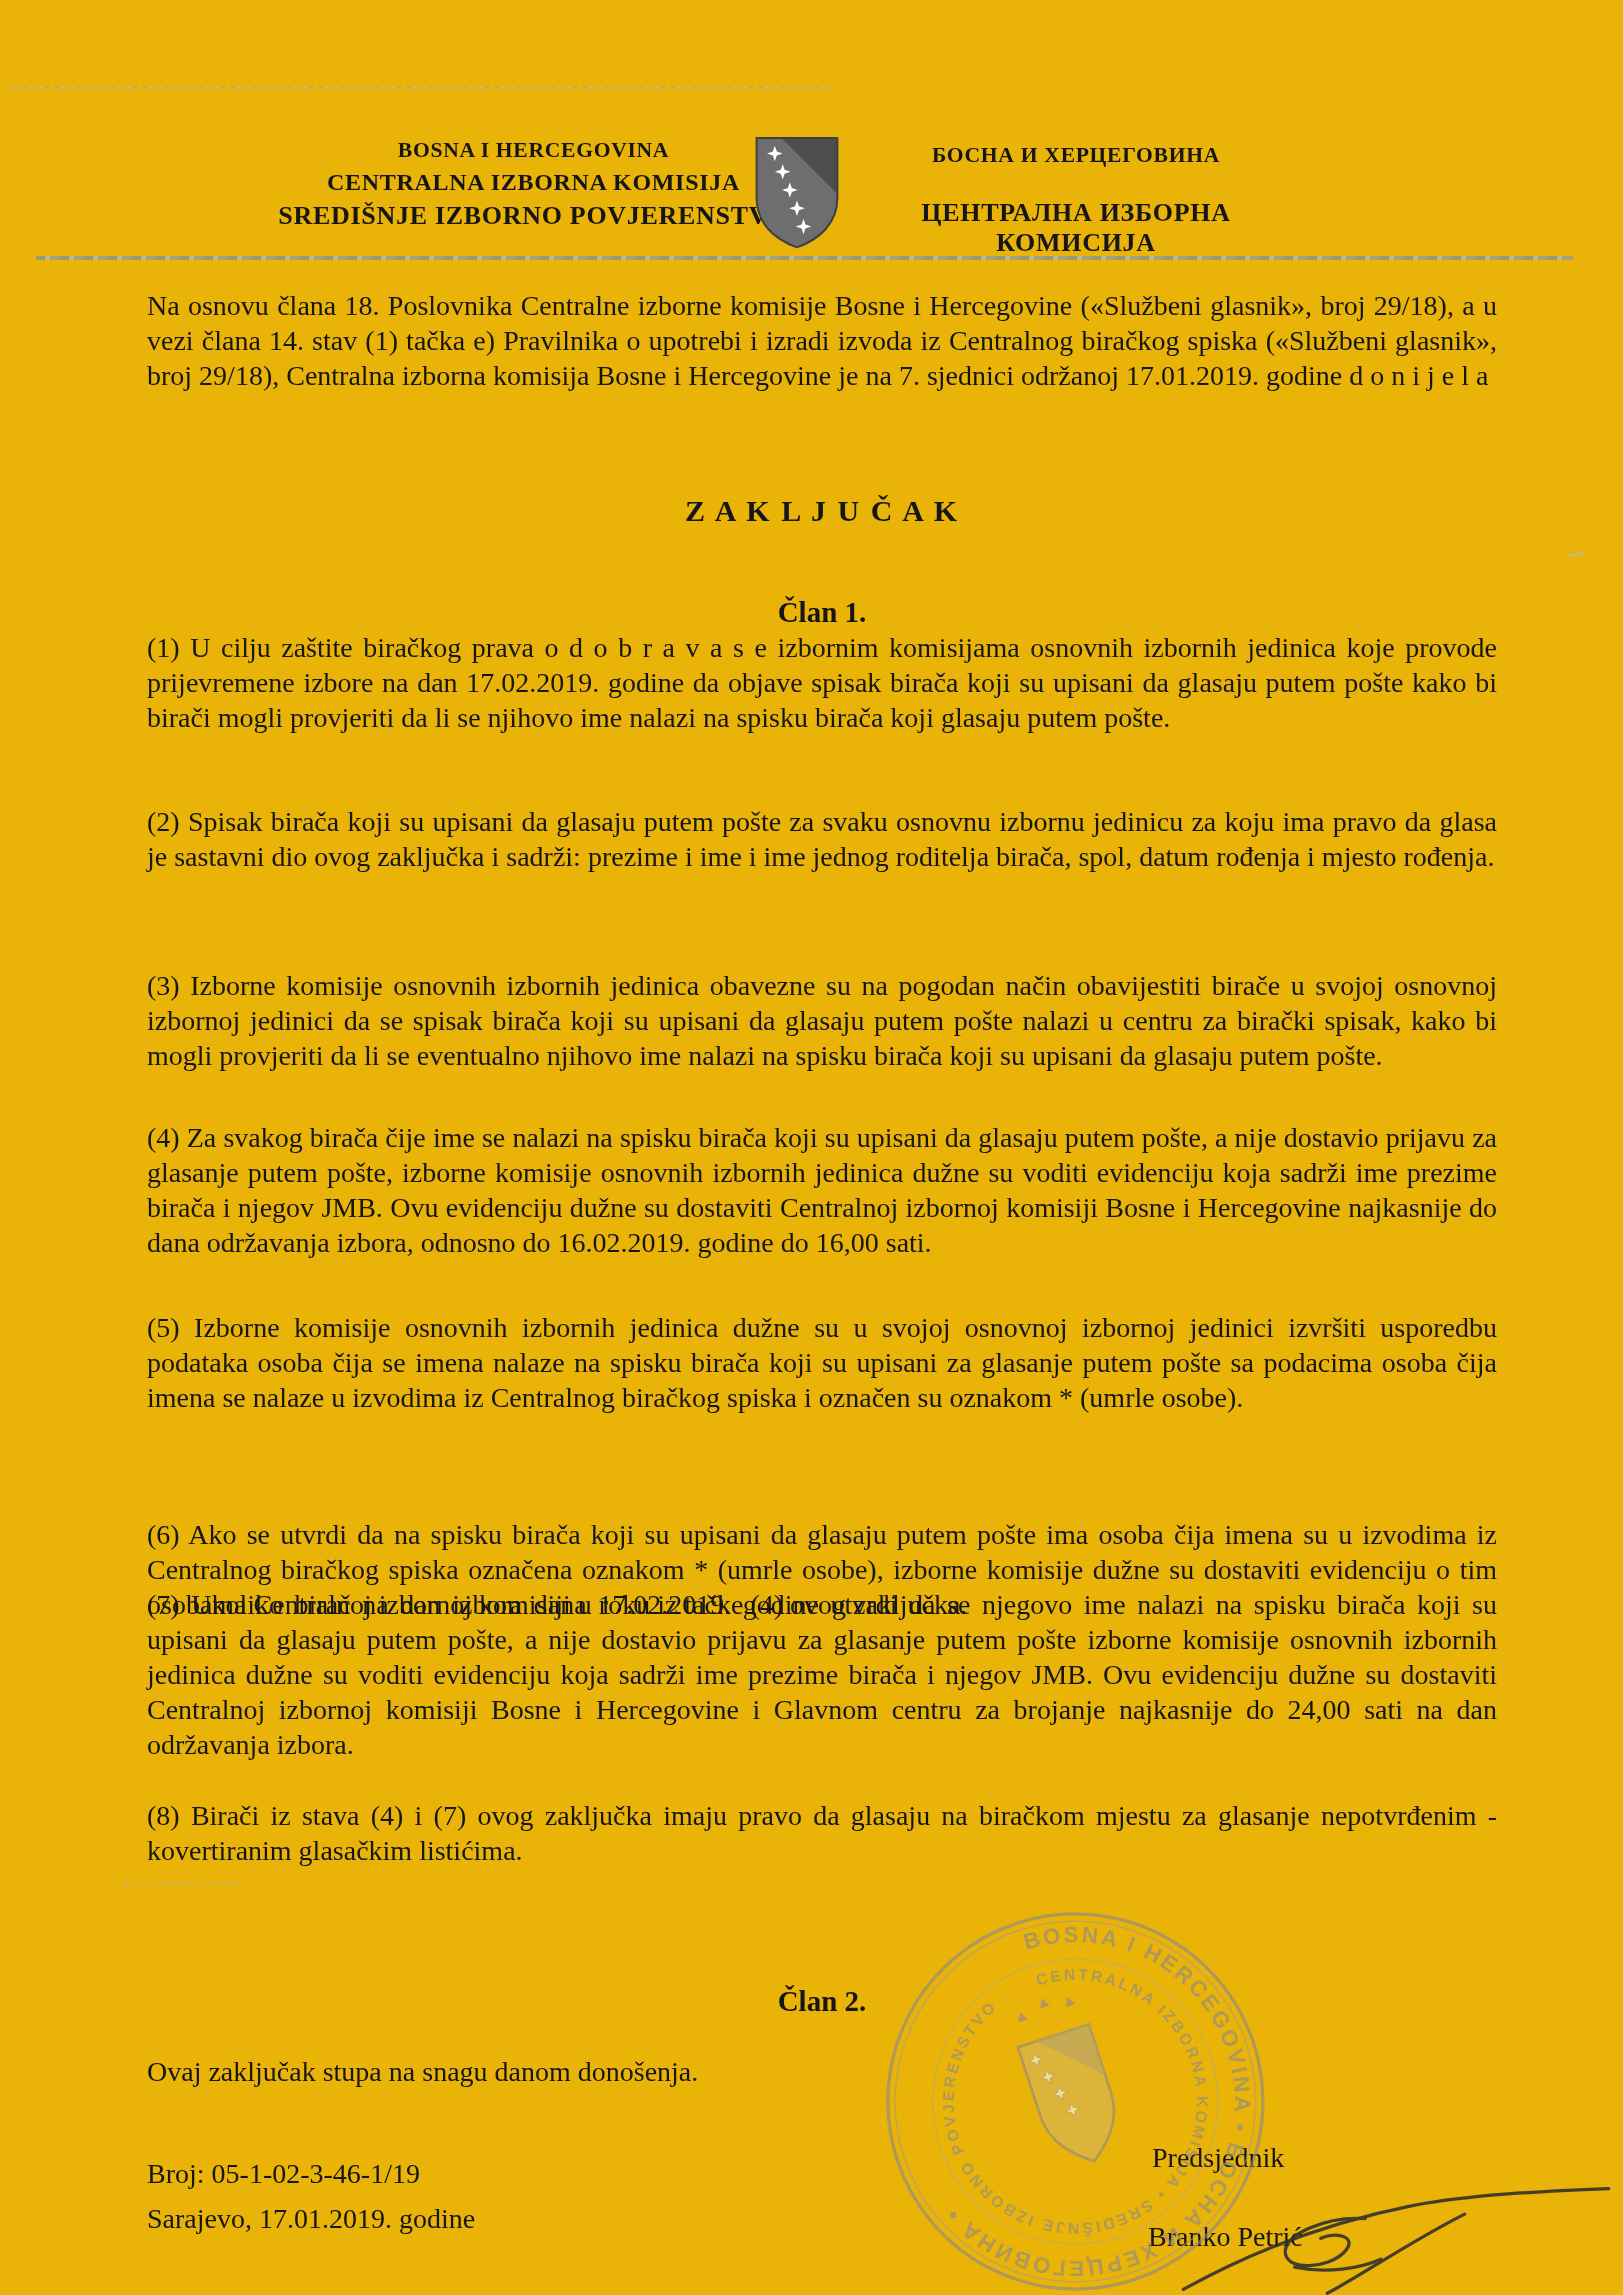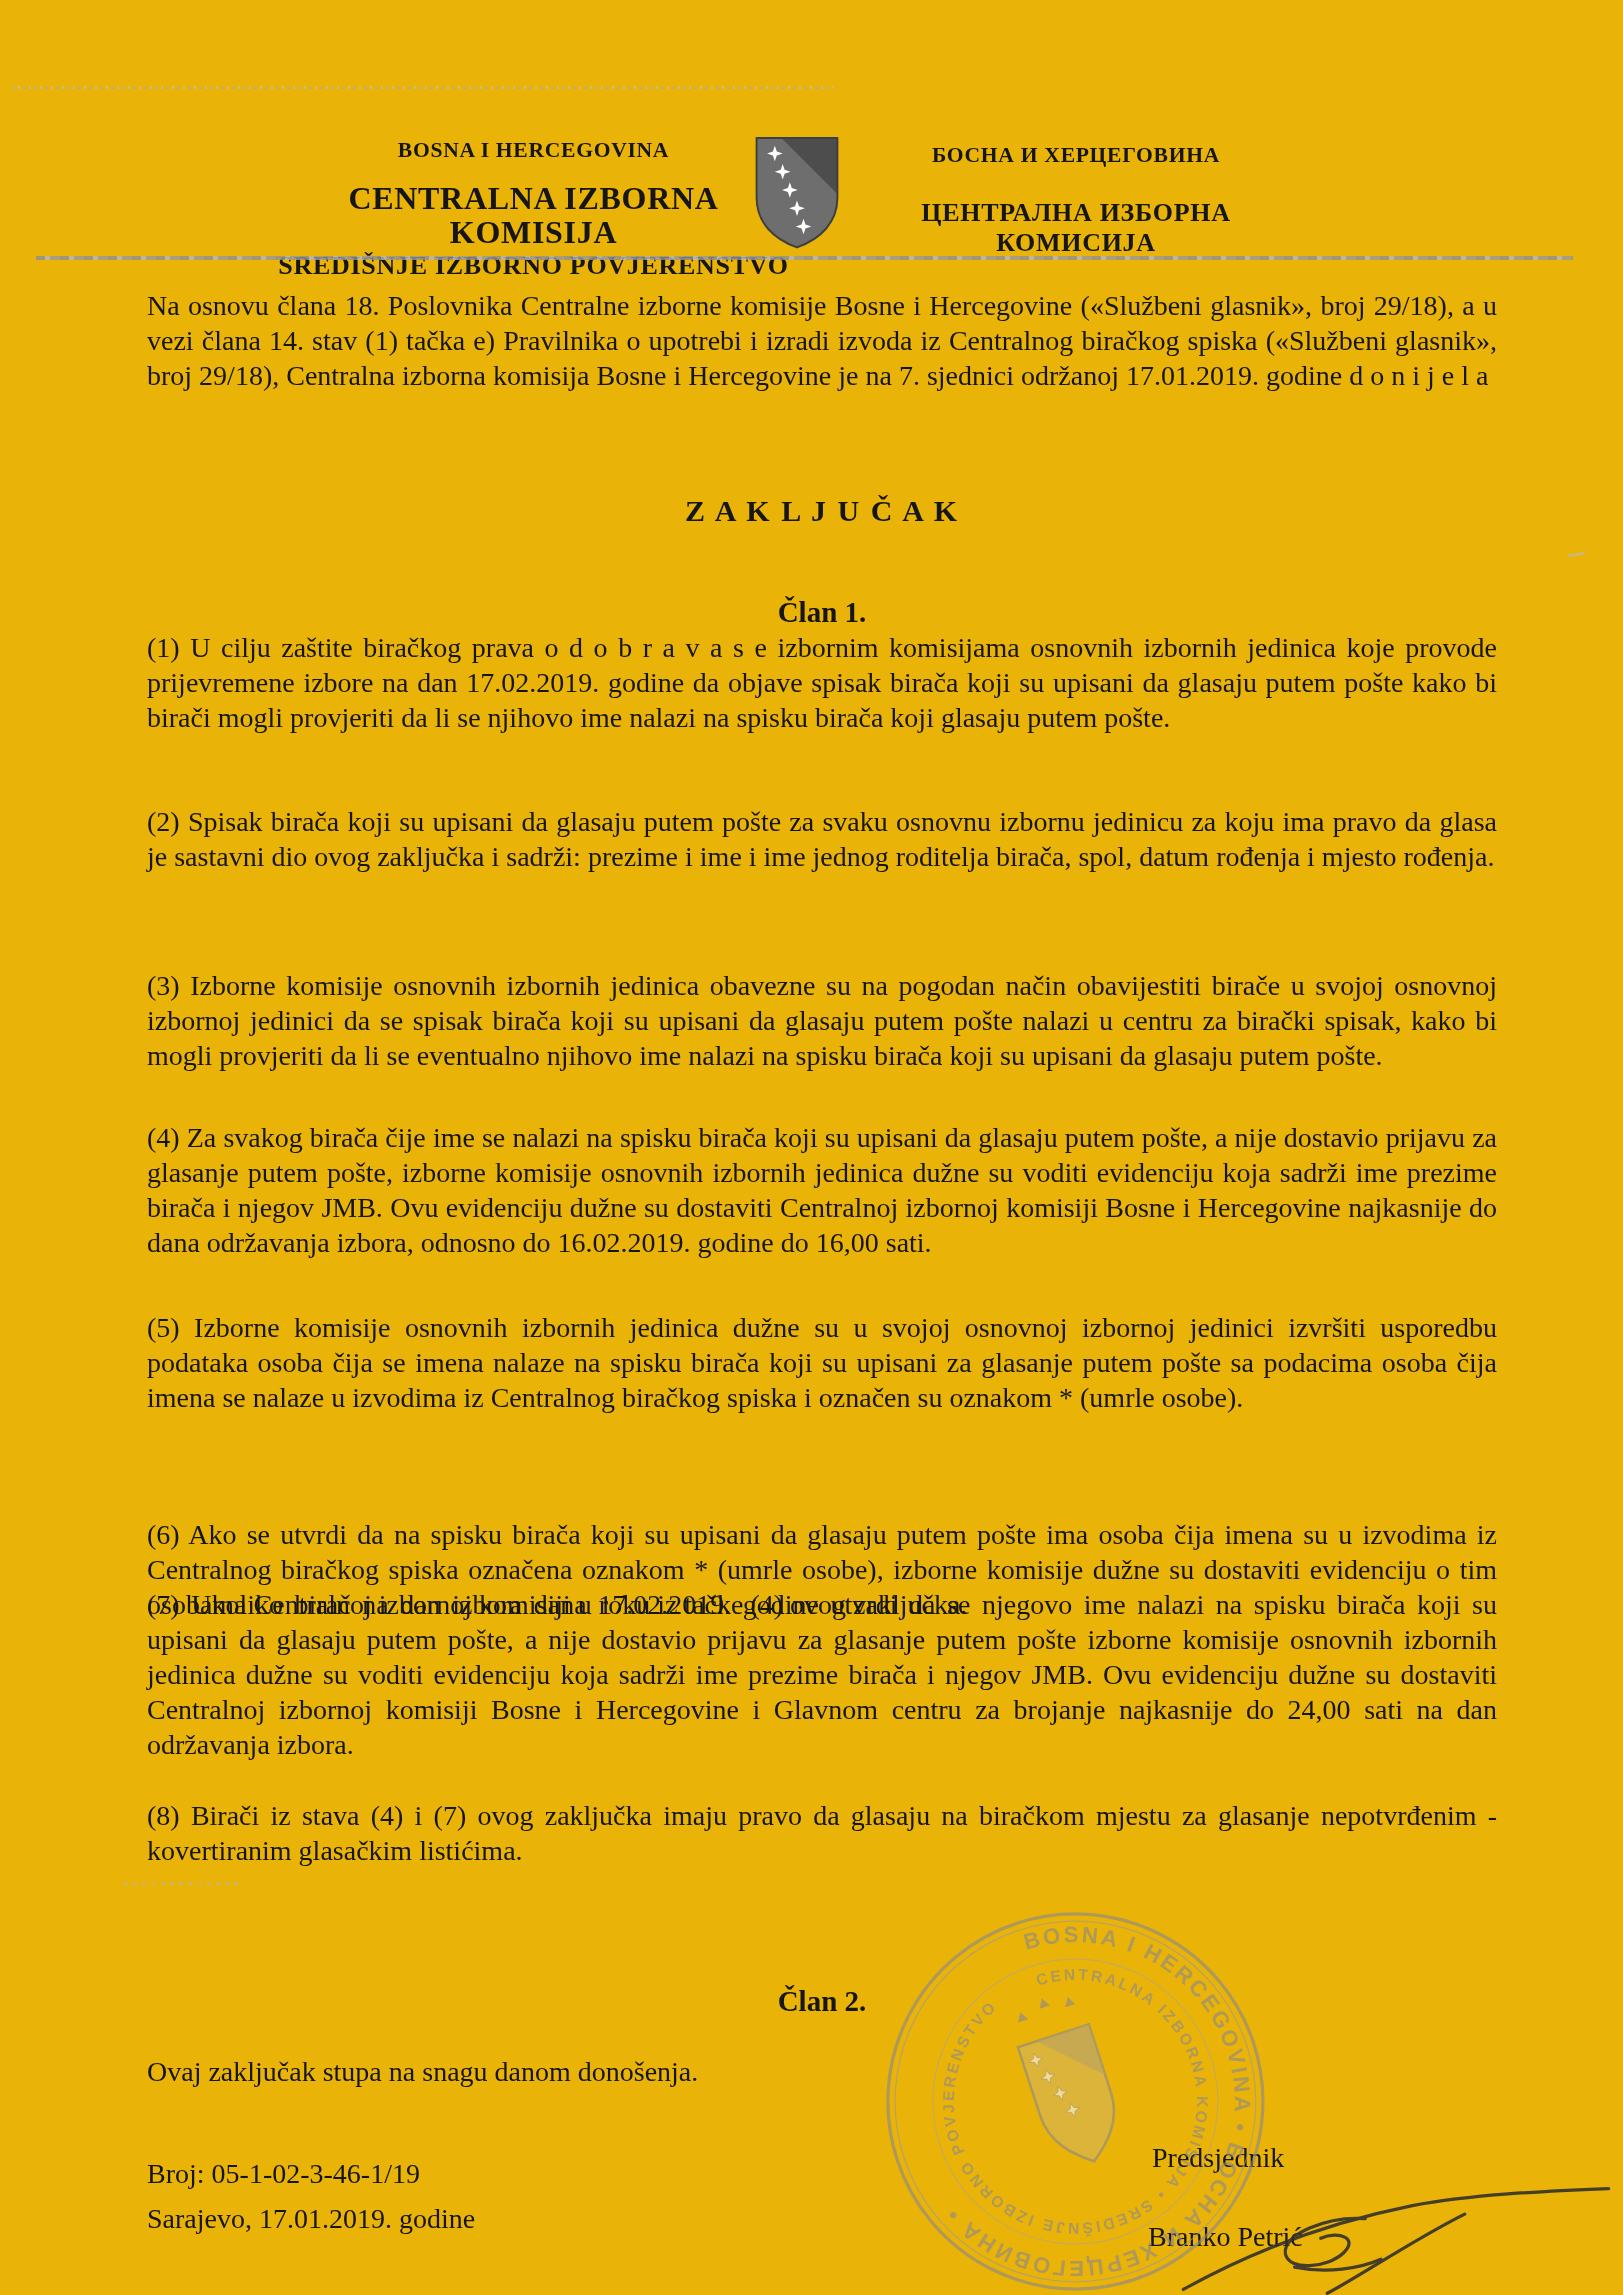--- a/index.html
+++ b/index.html
@@ -25,21 +25,21 @@
     opacity:.5;
   }
   .right-artifact {
     left:1568px; top:553px; width:17px; height:2.6px;
     background:#b9b9b9; opacity:.55; transform:rotate(-8deg);
   }
 
   
   .hdr-left { left:268px; top:136px; width:531px; text-align:center; font-weight:bold; }
   .hdr-left .l1 { font-size:21.6px; line-height:29px; letter-spacing:0.7px; }
-  .hdr-left .l2 { font-size:32px; line-height:34px; letter-spacing:0.7px;margin-top:16px; }
+  .hdr-left .l2 { font-size:24px; line-height:34px; letter-spacing:0.7px; }
   .hdr-left .l3 { font-size:26px; line-height:34px; letter-spacing:0.7px; }
   .hdr-right { left:860px; top:141px; width:432px; text-align:center; font-weight:bold; }
   .hdr-right .l1 { font-size:21.6px; line-height:29px; letter-spacing:0.7px; }
   .hdr-right .l2 { font-size:26px; margin-top:27.5px; letter-spacing:0.7px; }
   .coat { left:751px; top:134px; }
 
   .divider {
     left:36px; top:256px; width:1537px; height:3.9px;
     background:repeating-linear-gradient(90deg,#8f8f8f 0 9.2px,#b7b7b7 9.2px 14.4px,#9a9a9a 14.4px 24px);
     opacity:.8; filter:blur(0.7px);

